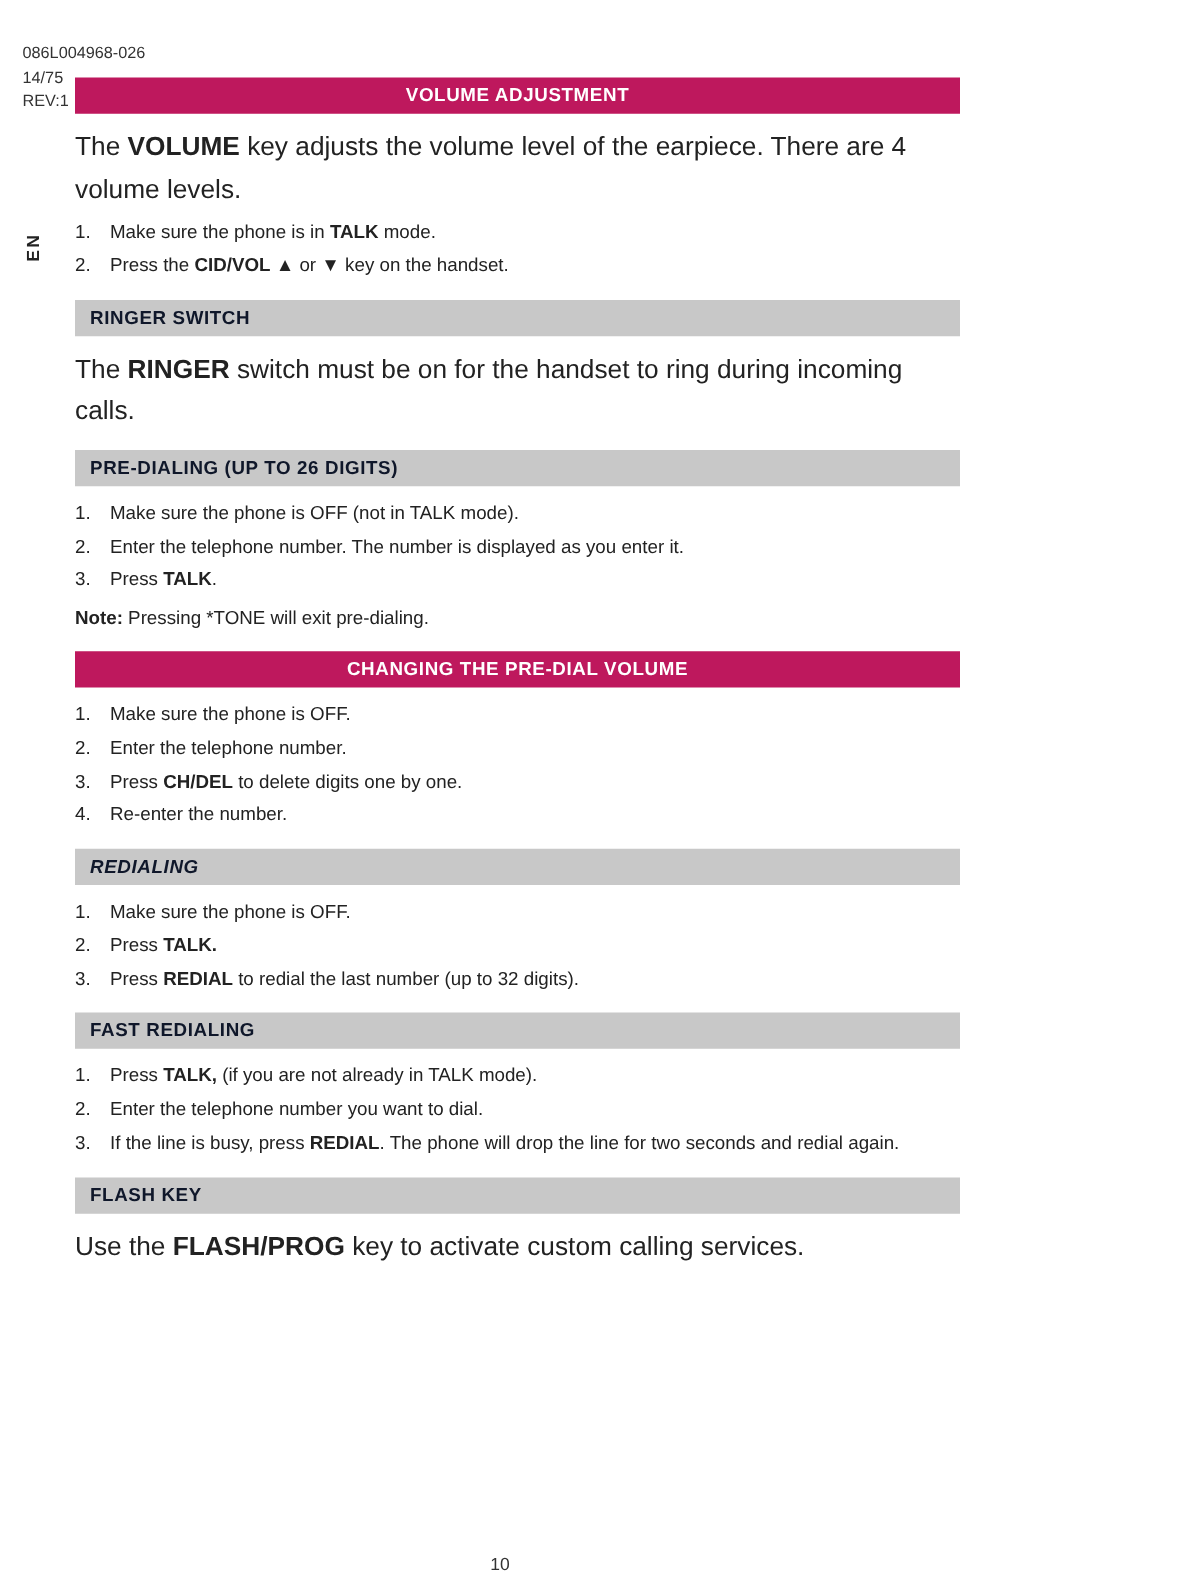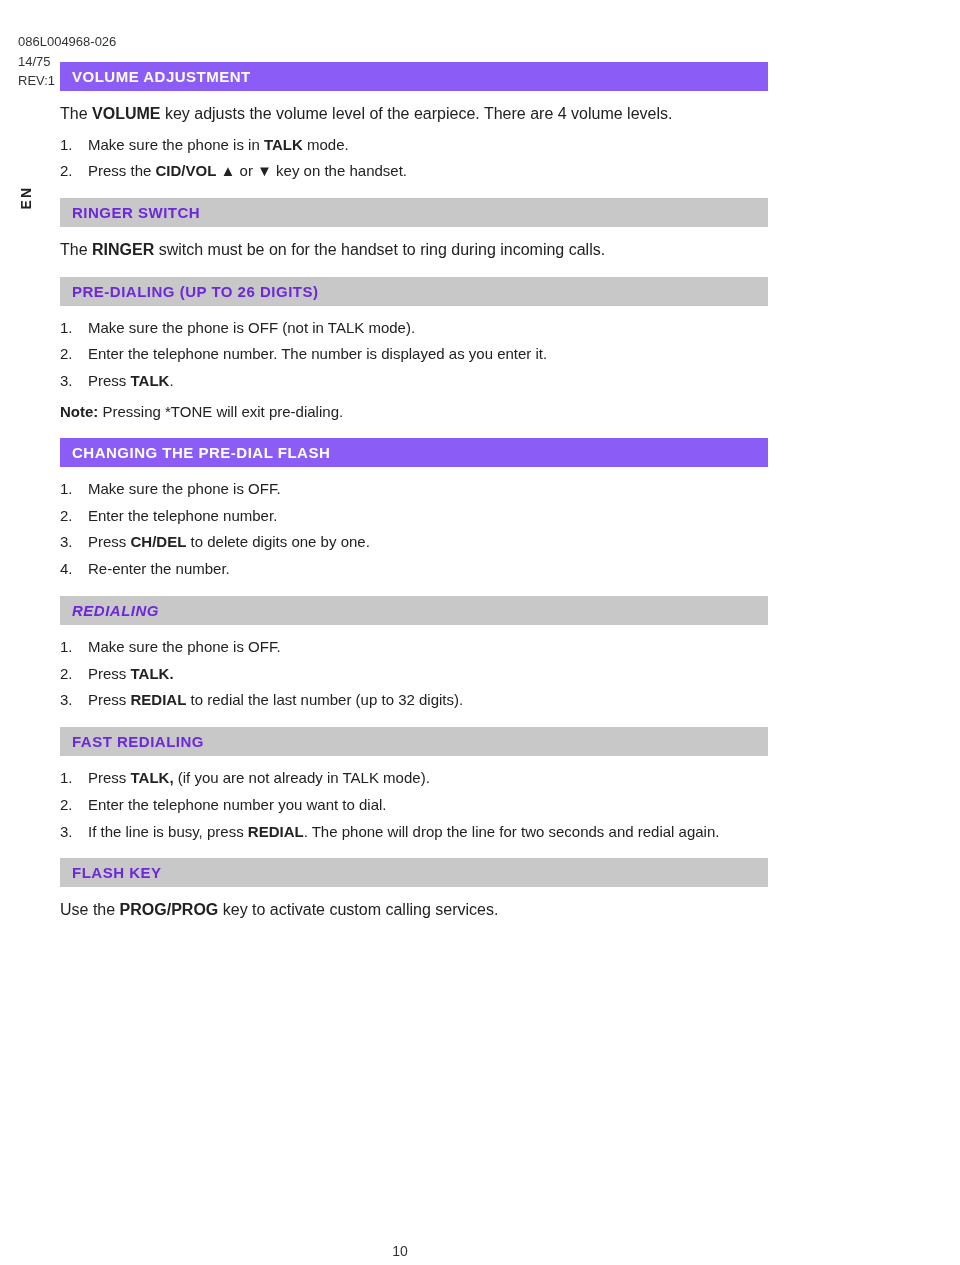--- a/index.html
+++ b/index.html
@@ -42,34 +42,35 @@
       letter-spacing: 2px;
       color: #222;
     }
     .main-content {
       margin-left: 60px;
       margin-right: 36px;
       padding-top: 18px;
     }
     .section-header {
       background: #b0b0b0;
-      color: #6d28d9;
+      color: #0f172a;
       font-size: 15px;
       font-weight: bold;
       padding: 6px 12px;
       margin-bottom: 10px;
       margin-top: 14px;
       letter-spacing: 0.5px;
     }
     .section-header.dark {
-      background: #8b5cf6;
+      background: #be185d;
       color: #fff;
+      text-align: center;
     }
     .body-text {
-      font-size: 16px;
+      font-size: 21px;
       color: #222;
       margin-bottom: 6px;
       line-height: 1.6;
       padding-left: 0;
     }
     .body-text b {
       font-weight: bold;
     }
     .numbered-list {
       list-style: none;
@@ -147,21 +148,21 @@
           <span class="num">2.</span>
           <span>Enter the telephone number. The number is displayed as you enter it.</span>
         </li>
       <li>
           <span class="num">3.</span>
           <span>Press <b>TALK</b>.</span>
         </li>
     </ol>
     <p class="note-text"><b>Note:</b> Pressing *TONE will exit pre-dialing.</p>
 
-    <div class="section-header dark">CHANGING THE PRE-DIAL FLASH</div>
+    <div class="section-header dark">CHANGING THE PRE-DIAL VOLUME</div>
     <ol class="numbered-list">
       <li>
           <span class="num">1.</span>
           <span>Make sure the phone is OFF.</span>
         </li>
       <li>
           <span class="num">2.</span>
           <span>Enter the telephone number.</span>
         </li>
       <li>
@@ -200,19 +201,19 @@
           <span class="num">2.</span>
           <span>Enter the telephone number you want to dial.</span>
         </li>
       <li>
           <span class="num">3.</span>
           <span>If the line is busy, press <b>REDIAL</b>. The phone will drop the line for two seconds and redial again.</span>
         </li>
     </ol>
 
     <div class="section-header" style="background:#c8c8c8;">FLASH KEY</div>
-    <p class="body-text">Use the <b>PROG/PROG</b> key to activate custom calling services.</p>
+    <p class="body-text">Use the <b>FLASH/PROG</b> key to activate custom calling services.</p>
 
   </div>
 
   <div class="page-number">10</div>
 
 </div>
 
 </body></html>

